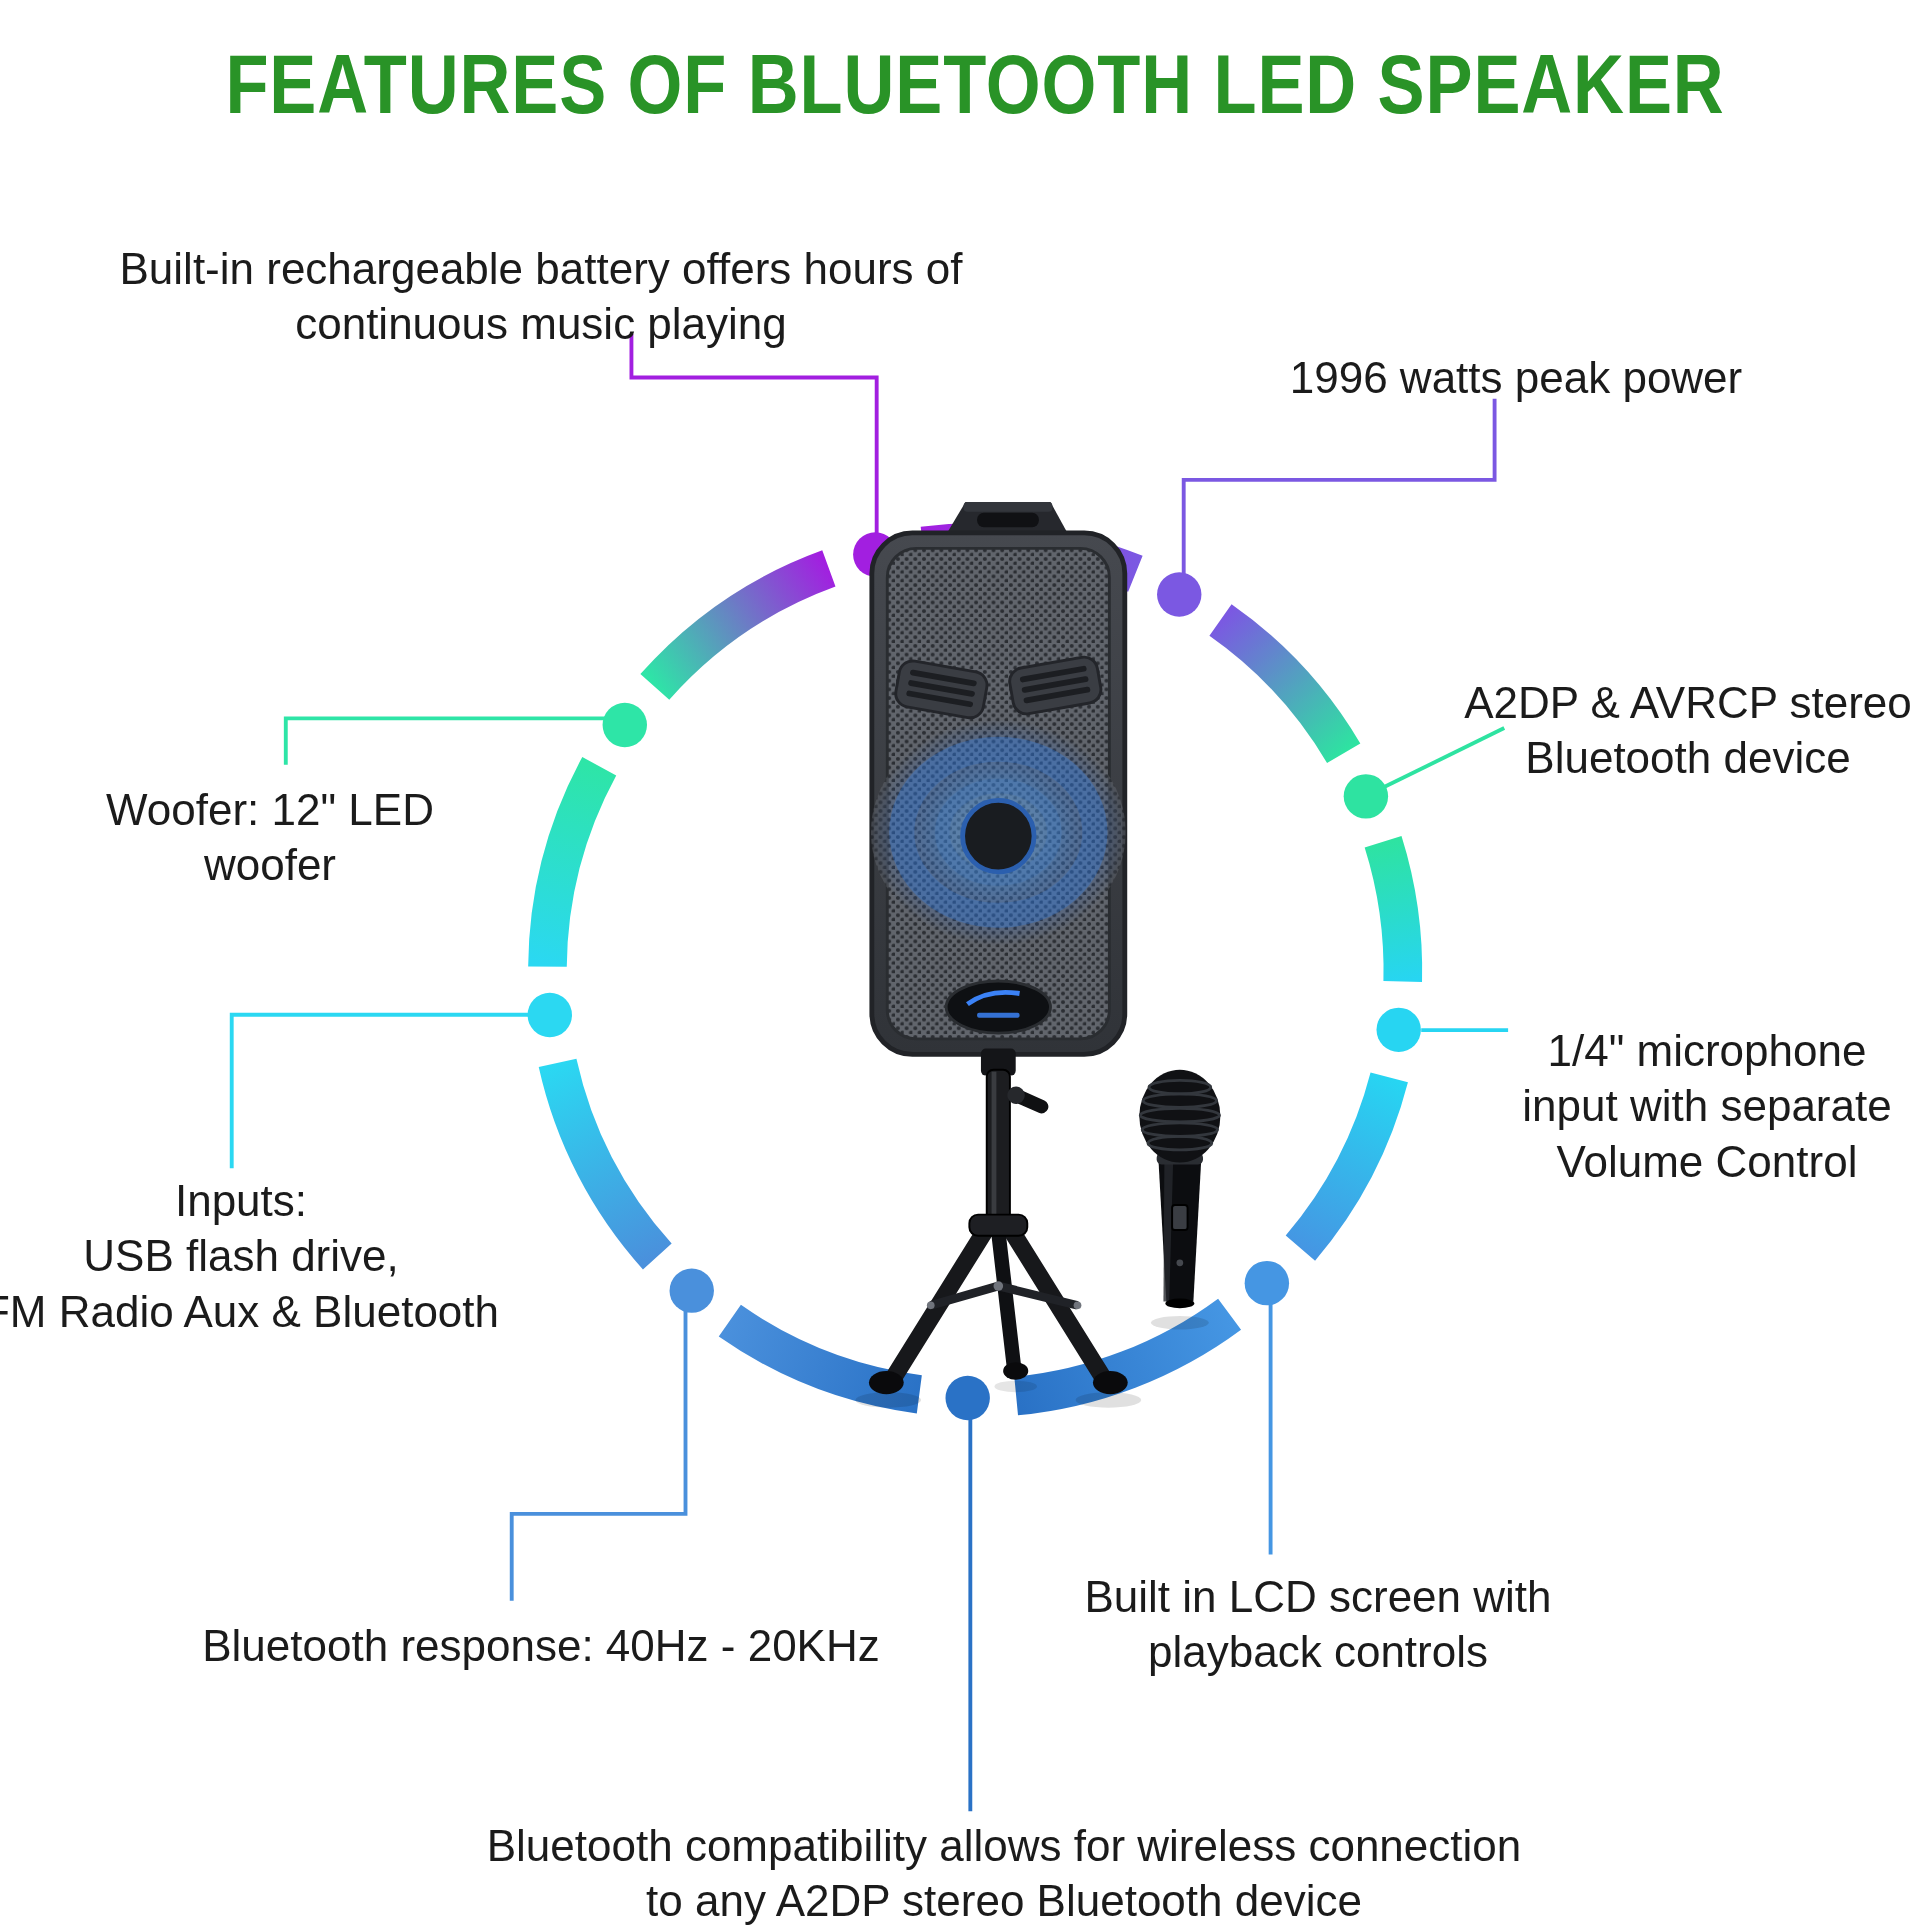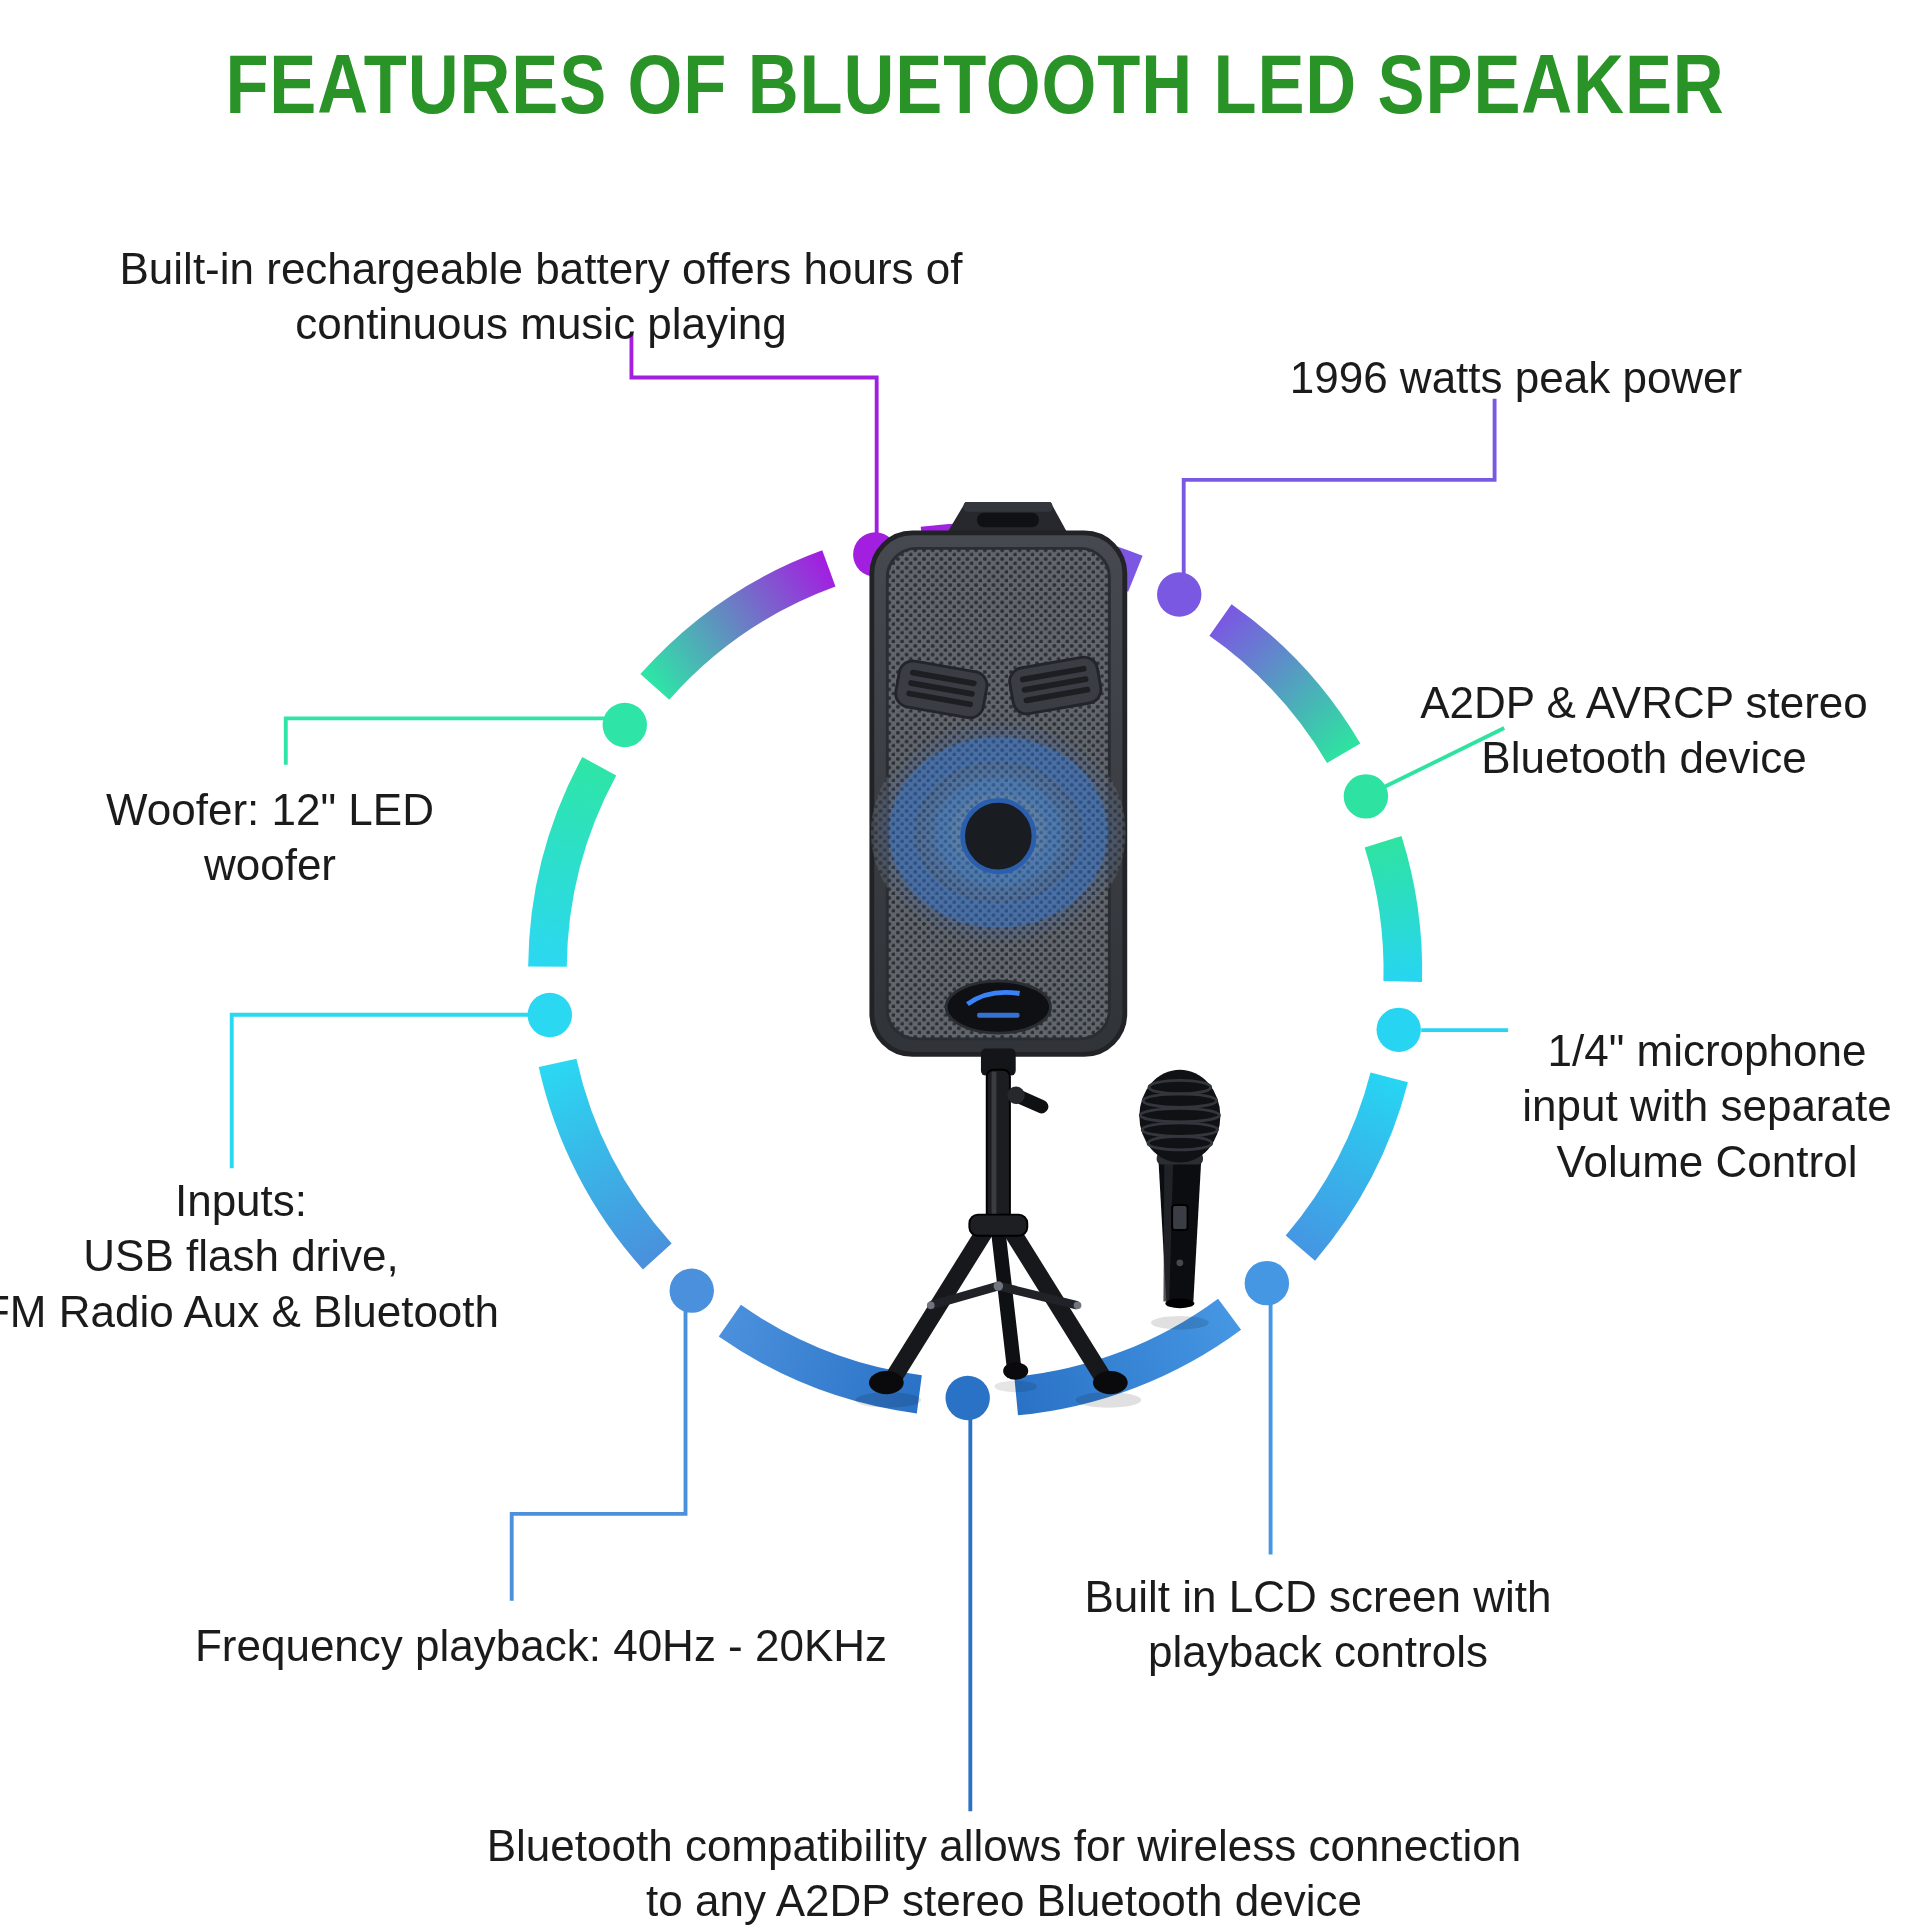--- a/index.html
+++ b/index.html
@@ -189,22 +189,22 @@
       <ellipse cx="1222" cy="1184" rx="33" ry="7" fill="none" stroke="#33373d" stroke-width="3"></ellipse>
       <rect x="1214" y="1248" width="16" height="26" rx="3" fill="#3a3d43" stroke="#000" stroke-width="2"></rect>
       <circle cx="1222" cy="1308" r="3.5" fill="#45484e"></circle>
       <ellipse cx="1222" cy="1350" rx="15" ry="5" fill="#000"></ellipse>
     </g>
   </svg>
 
   <div id="labels">
     <div class="callout" style="left: 541px; top: 262px; margin-top: 34px;">Built-in rechargeable battery offers hours of<br>continuous music playing</div>
     <div class="callout" style="left: 1516px; top: 378px;">1996 watts peak power</div>
-    <div class="callout" style="left: 1644px; top: 730px;">A2DP &amp; AVRCP stereo<br>Bluetooth device</div>
+    <div class="callout" style="left: 1688px; top: 730px;">A2DP &amp; AVRCP stereo<br>Bluetooth device</div>
     <div class="callout" style="left: 1707px; top: 1106px;">1/4" microphone<br>input with separate<br>Volume Control</div>
     <div class="callout" style="left: 1318px; top: 1624px;">Built in LCD screen with<br>playback controls</div>
     <div class="callout" style="left: 1004px; top: 1861px; margin-top: 12px;">Bluetooth compatibility allows for wireless connection<br>to any A2DP stereo Bluetooth device</div>
-    <div class="callout" style="left: 541px; top: 1646px;">Frequency playback: 40Hz - 20KHz</div>
+    <div class="callout" style="left: 541px; top: 1646px;">Bluetooth response: 40Hz - 20KHz</div>
     <div class="callout" style="left: 241px; top: 1256px;">Inputs:<br>USB flash drive,<br>FM Radio Aux &amp; Bluetooth</div>
     <div class="callout" style="left: 270px; top: 837px;">Woofer: 12" LED<br>woofer</div>
   </div>
 </div>
 
 
 </body></html>

